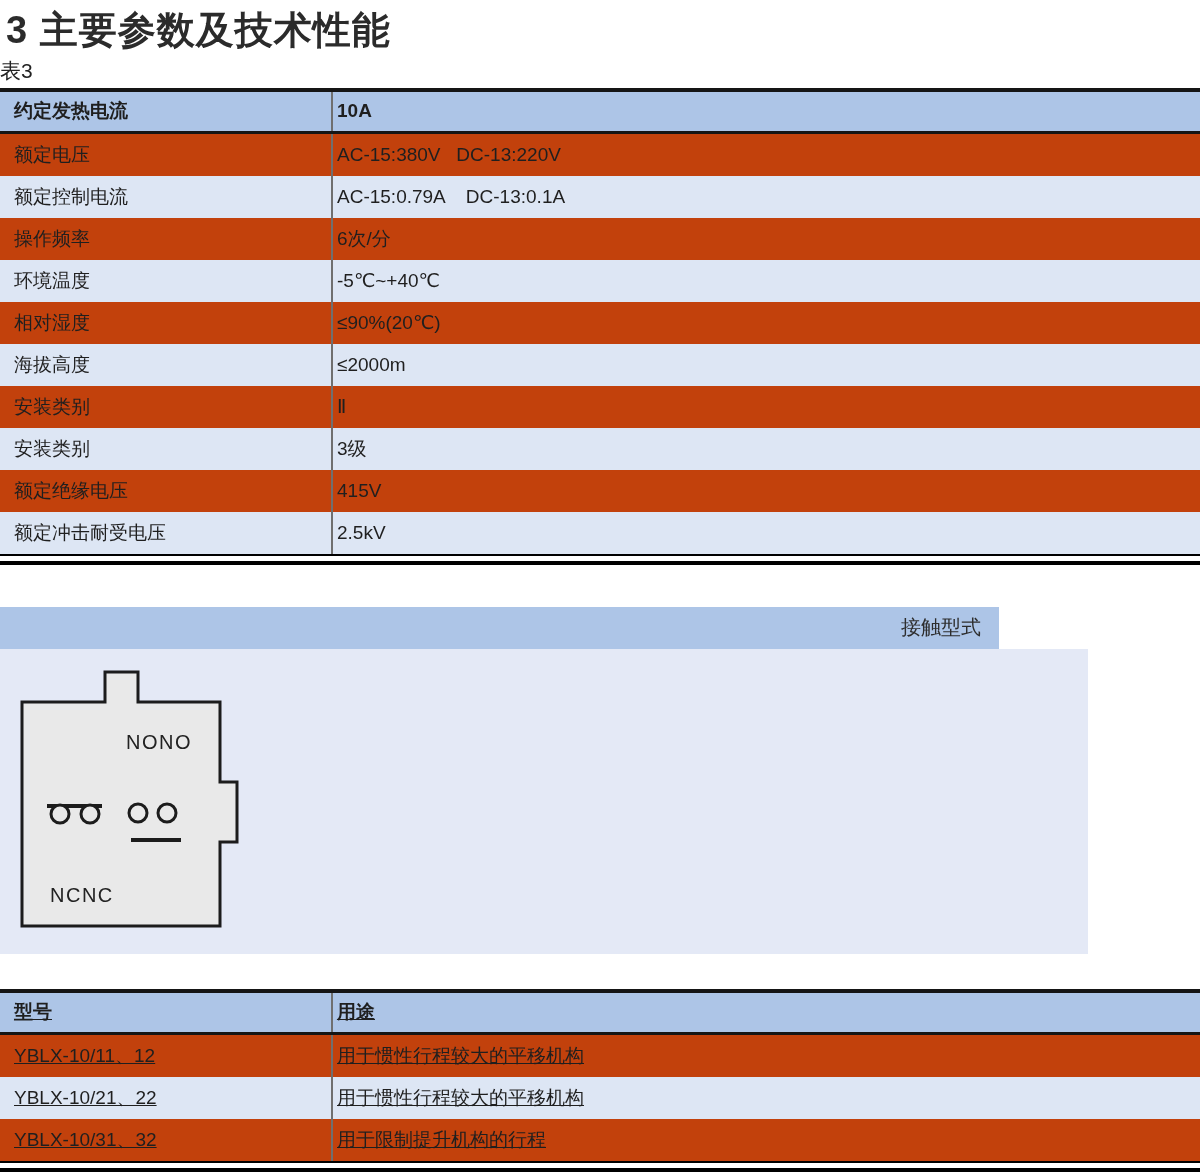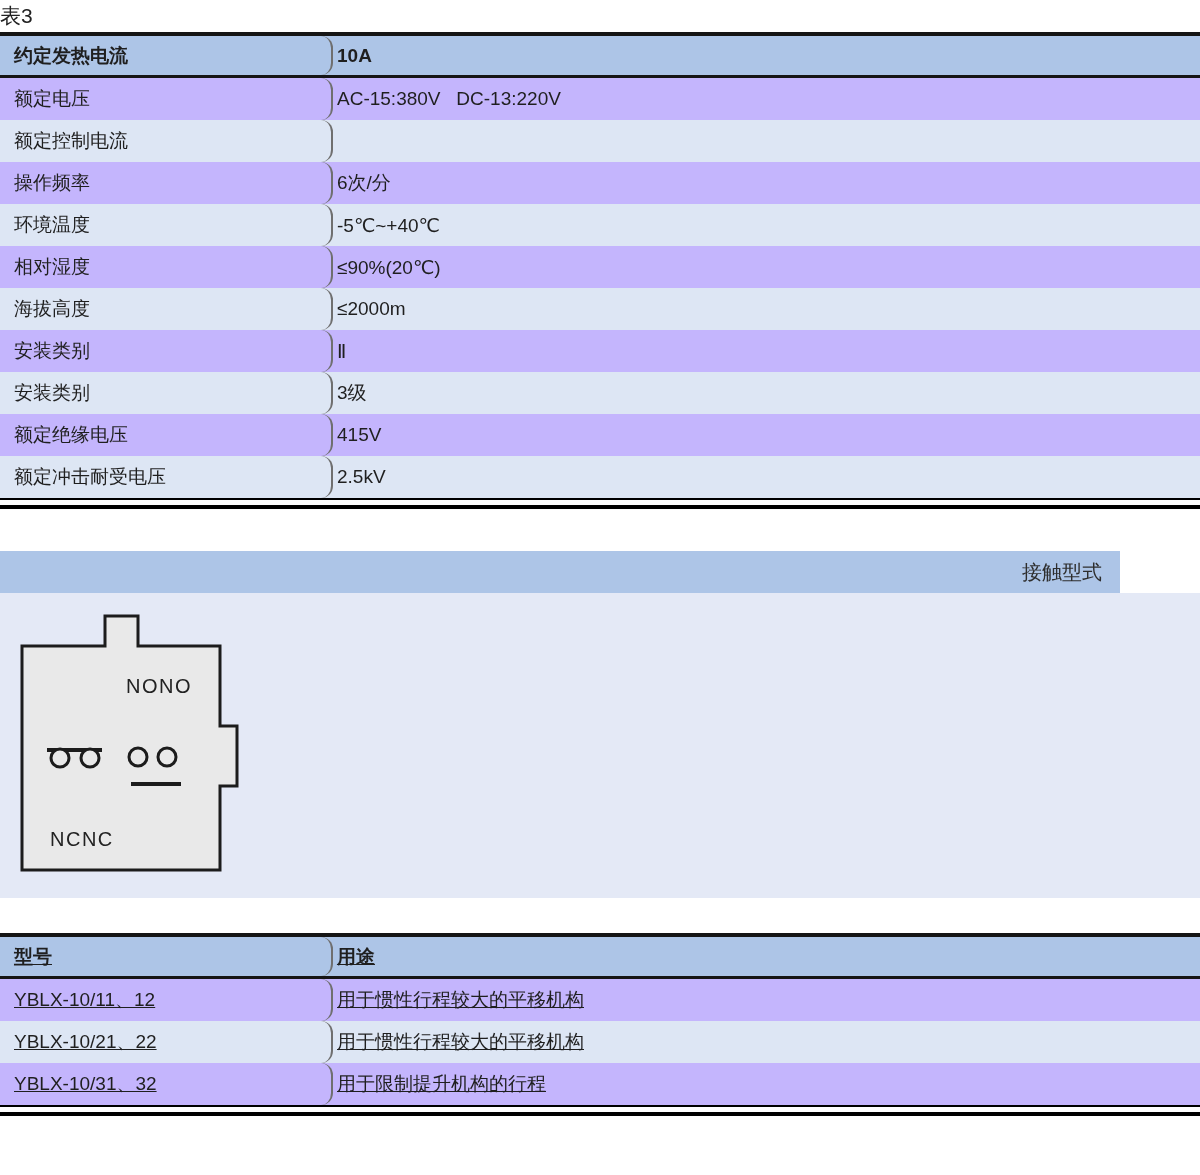--- a/index.html
+++ b/index.html
@@ -41,102 +41,103 @@
 
   
   .tbl {
     width: 1200px;
     border-top: 4px solid var(--line-dark);
   }
   .row {
     display: flex;
     height: 42px;
     align-items: center;
-    background: #c4b5fd;
+    background: #c2410c;
     font-size: 19px;
   }
   .row.alt { background: var(--alt-row); }
   .row.hdr {
     background: var(--header-blue);
     border-bottom: 3px solid var(--line-dark);
     font-weight: bold;
   }
   .c1 {
     width: 333px;
     padding-left: 14px;
     border-right: 2px solid var(--divider-gray);
     height: 100%;
     display: flex;
     align-items: center;
     white-space: pre;
-    border-radius: 12px;
   }
   .c2 {
     flex: 1;
     padding-left: 4px;
     white-space: pre;
   }
   .dbl-border {
     width: 1200px;
     height: 11px;
     border-top: 2px solid #000;
     border-bottom: 4px solid #000;
     background: #fff;
   }
 
   
   .contact-section { margin-top: 42px; }
   .contact-bar {
-    width: 1120px;
+    width: 999px;
     height: 42px;
     background: var(--header-blue);
     display: flex;
     align-items: center;
     justify-content: flex-end;
     padding-right: 18px;
     font-size: 20px;
     color: #2e2e2e;
   }
   .contact-body {
-    width: 1200px;
+    width: 1088px;
     height: 305px;
     background: var(--section-bg);
     position: relative;
   }
   .contact-body svg { position: absolute; left: 0; top: 0; }
   .diagram-label {
     font-size: 20px;
     fill: #222;
     letter-spacing: 1.5px;
     font-family: "Liberation Sans", "DejaVu Sans", sans-serif;
   }
 
   .models-wrap { margin-top: 35px; text-decoration: underline; }
 </style>
 </head>
 <body>
 
 <div class="page">
 
+  <h1 class="page-title">3 主要参数及技术性能</h1>
 
   <div class="table-label">表3</div>
 
   <div class="tbl">
     <div class="row hdr">
       <div class="c1">约定发热电流</div>
       <div class="c2">10A</div>
     </div>
 
       <div class="row">
         <div class="c1">额定电压</div>
         <div class="c2">AC-15:380V   DC-13:220V</div>
       </div>
 
       <div class="row alt">
         <div class="c1">额定控制电流</div>
+        <div class="c2">AC-15:0.79A    DC-13:0.1A</div>
       </div>
 
       <div class="row">
         <div class="c1">操作频率</div>
         <div class="c2">6次/分</div>
       </div>
 
       <div class="row alt">
         <div class="c1">环境温度</div>
         <div class="c2">-5℃~+40℃</div>

